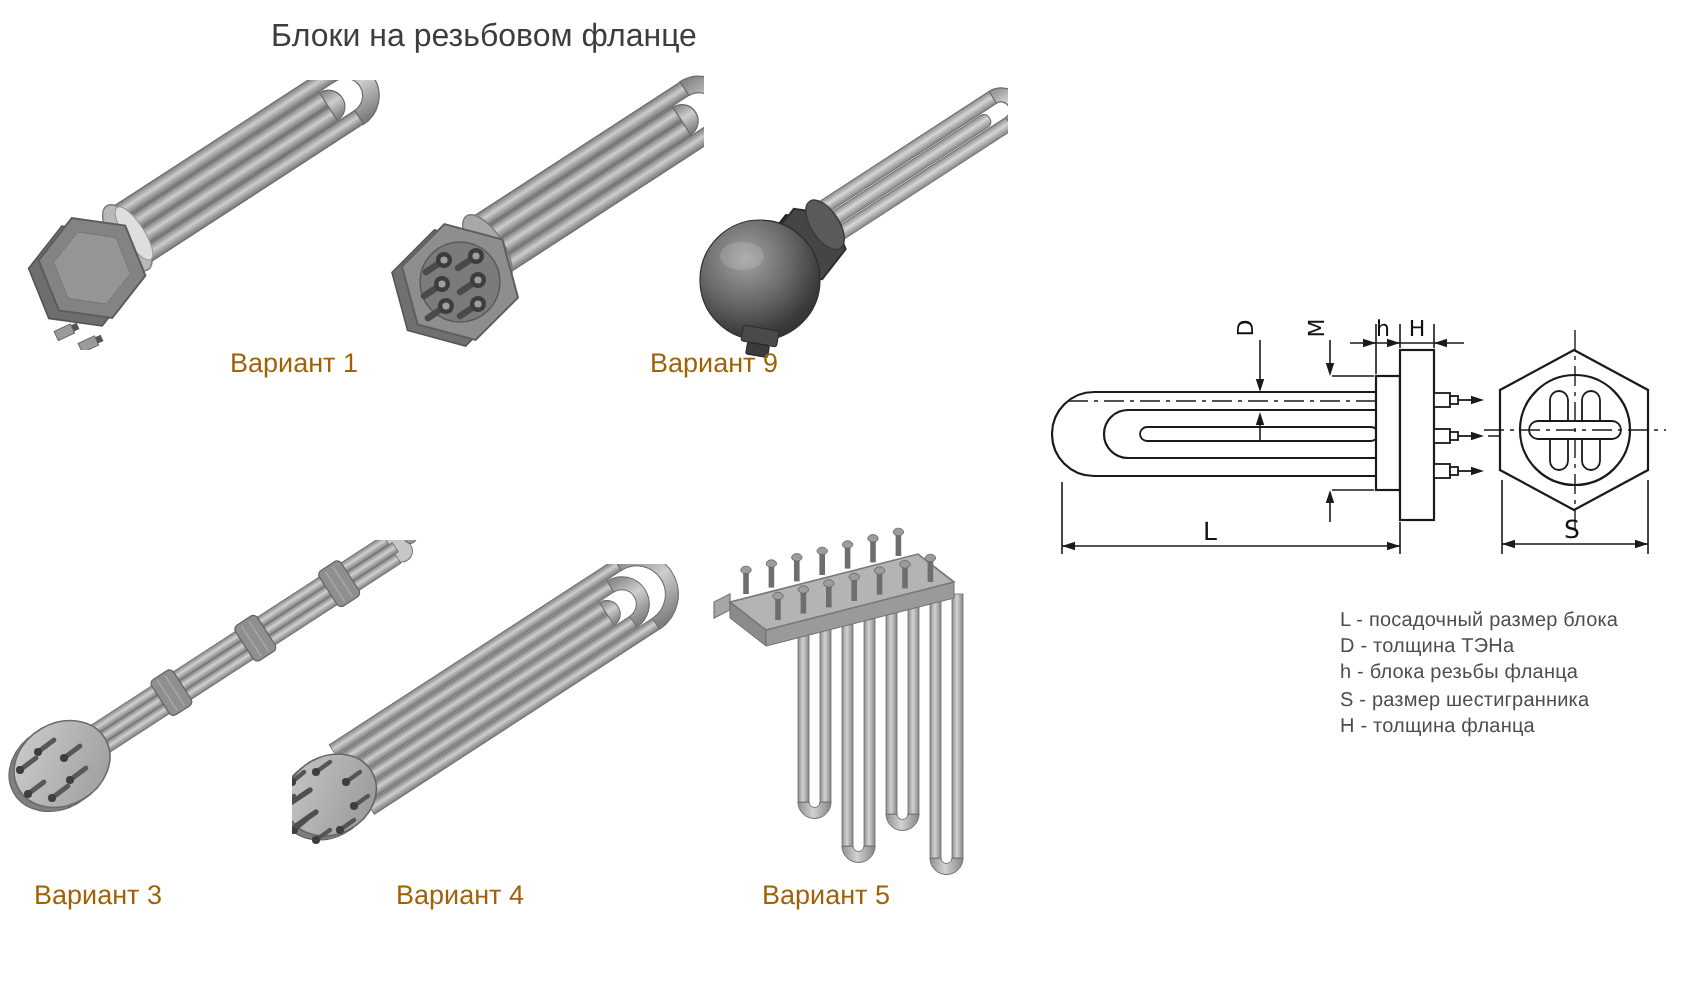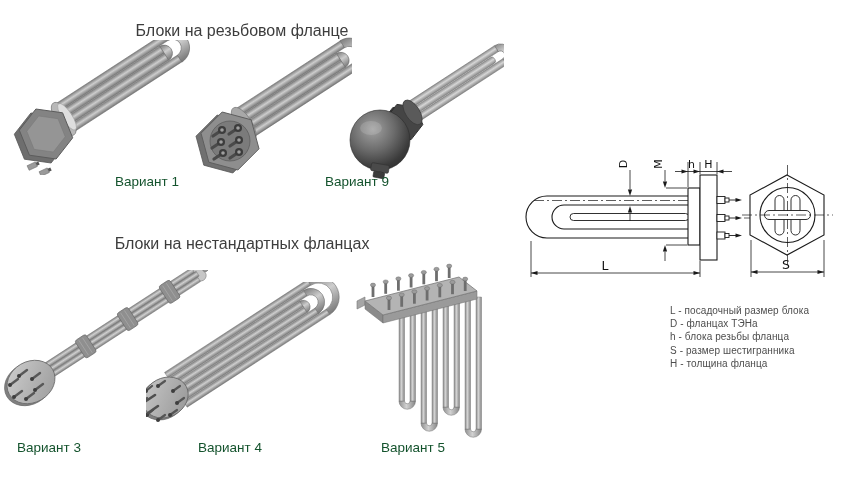--- a/index.html
+++ b/index.html
@@ -1,22 +1,22 @@
 <!DOCTYPE html>
 <html><head>
 <meta charset="utf-8">
 <style>
   html,body{margin:0;padding:0;background:#fff;}
   .page{position:relative;width:844px;height:496px;background:#ffffff;overflow:hidden;
         font-family:"Liberation Sans",sans-serif;}
   .sec-title{position:absolute;left:42px;width:400px;text-align:center;
              font-size:16px;color:#3d3d3d;}
-  .t1{top:10px;margin-top:12px;}
+  .t1{top:10px;}
   .t2{top:235px;}
-  .vlabel{position:absolute;width:120px;text-align:center;font-size:13.5px;color:#14532d;}
+  .vlabel{position:absolute;width:120px;text-align:center;font-size:13.5px;color:#a16207;}
   .render{position:absolute;}
   .drawing{position:absolute;left:520px;top:140px;}
   .legend{position:absolute;left:670px;top:304px;font-size:10px;line-height:13.2px;
           color:#4d4d4d;letter-spacing:0.1px;white-space:nowrap;}
 </style>
 </head>
 <body>
 
 <div class="page">
 
@@ -124,21 +124,20 @@
     <ellipse cx="29" cy="88" rx="11" ry="7" fill="#ffffff" opacity="0.14"></ellipse>
     <g transform="rotate(10 38 128)">
       <rect x="29" y="124" width="18" height="8" rx="1.5" fill="#4a4a4a" stroke="#303030" stroke-width="0.6"></rect>
       <rect x="32.5" y="132" width="11" height="6" rx="1" fill="#3b3b3b" stroke="#282828" stroke-width="0.6"></rect>
     </g>
   </svg>
 
   <div class="vlabel" style="left:87px;top:174px">Вариант 1</div>
   <div class="vlabel" style="left:297px;top:174px">Вариант 9</div>
 
-  <div class="sec-title t2">Блоки на нестандартных фланцах</div>
 
   <svg class="render" style="left:4px;top:270px" width="214" height="164" viewBox="0 0 214 164">
     <defs>
       <linearGradient id="tgD" x1="0" y1="0" x2="0" y2="1">
         <stop offset="0" stop-color="#838383"></stop>
           <stop offset="0.45" stop-color="#d0d0d0"></stop>
           <stop offset="1" stop-color="#7c7c7c"></stop>
       </linearGradient>
       <linearGradient id="dgD" x1="0" y1="0" x2="1" y2="1">
         <stop offset="0" stop-color="#cfcfcf"></stop>
@@ -387,19 +386,19 @@
         <line x1="304" y1="100" x2="304" y2="137"></line>
       <line x1="231" y1="132" x2="304" y2="132"></line>
     </g>
     <polygon points="231,132 237.5,129.9 237.5,134.1" fill="#1a1a1a"></polygon>
     <polygon points="304,132 297.5,129.9 297.5,134.1" fill="#1a1a1a"></polygon>
     <text x="266" y="129" text-anchor="middle" font-size="12.5" fill="#111" font-family="DejaVu Sans, sans-serif">S</text>
   </svg>
 
   <div class="legend">
     <div>L - посадочный размер блока</div>
-    <div>D - фланцах ТЭНа</div>
+    <div>D - толщина ТЭНа</div>
     <div>h - блока резьбы фланца</div>
     <div>S - размер шестигранника</div>
     <div>H - толщина фланца</div>
   </div>
 
 </div>
 
 </body></html>

